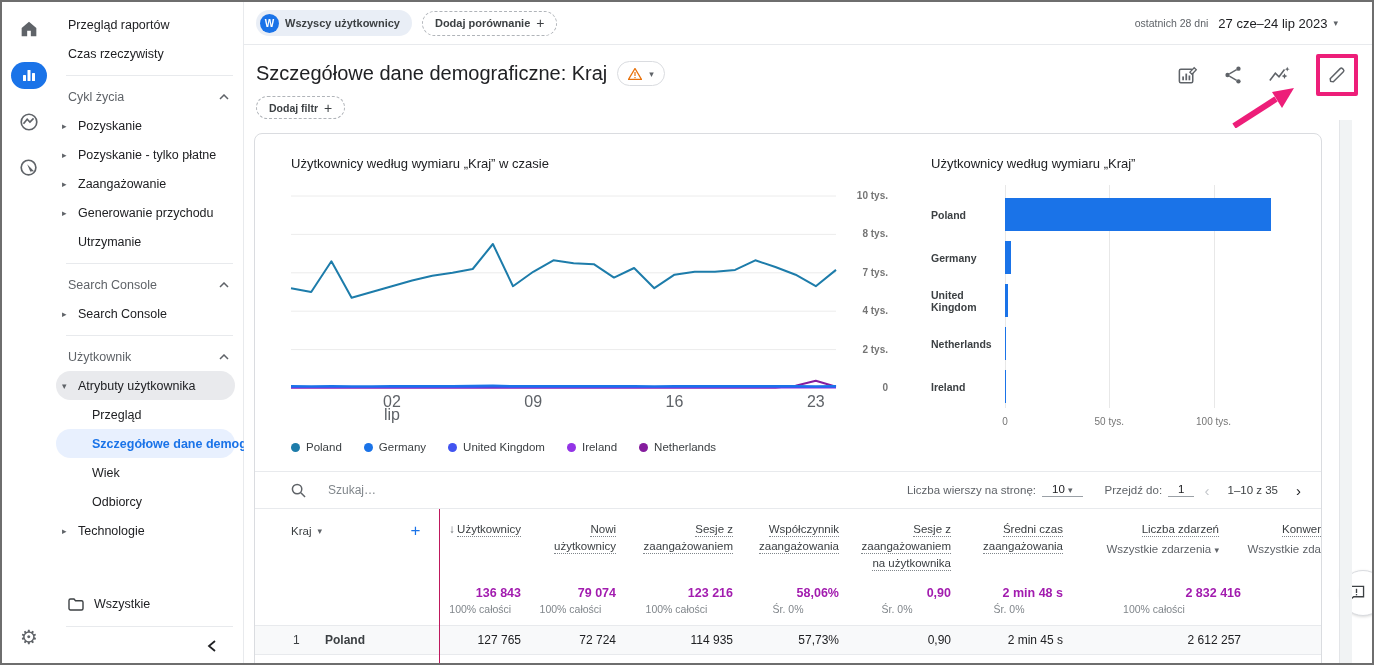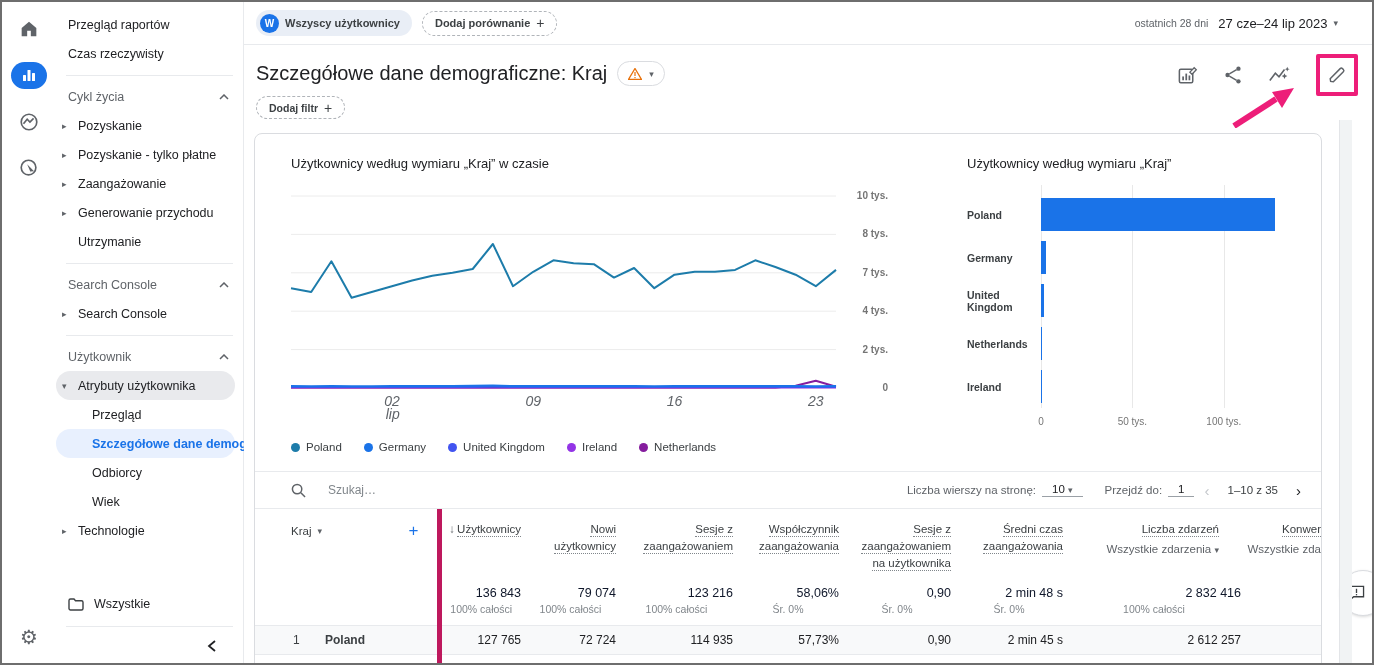--- a/index.html
+++ b/index.html
@@ -63,30 +63,30 @@
 
   .toolbar { position:absolute; top:52px; right:14px; display:flex; align-items:center; gap:24px; }
   .tool-icon { width:22px; height:22px; color:#5f6368; cursor:pointer; display:flex; align-items:center; justify-content:center; }
   .hl-box { border:4px solid #ED1E79; border-radius:2px; padding:6px; margin-left:2px;
             display:flex; align-items:center; justify-content:center; }
   .anno-arrow { position:absolute; top:84px; right:78px; width:64px; height:42px; pointer-events:none; }
 
   
   .card { margin:14px 50px 0 10px; border:1px solid #dadce0; border-radius:8px; background:#fff;
           height:620px; overflow:hidden; position:relative; }
-  .charts { display:flex; padding:22px 0 0 36px;gap:36px; }
+  .charts { display:flex; padding:22px 0 0 36px; }
   .chart-title { font-size:13px; color:#202124; }
 
   .line-panel { width:640px; flex:0 0 640px; }
   .plot-wrap { position:relative; margin-top:24px; width:545px; height:194px;font-weight:bold; }
   .plot-wrap svg { position:absolute; inset:0; overflow:visible; }
   .ylabels { position:absolute; left:553px; top:0; width:44px; height:194px; }
   .ytick { position:absolute; right:0; font-size:10px; color:#757575; white-space:nowrap; }
   .xlabels { position:relative; width:545px; height:30px; margin-top:6px; }
-  .xtick { position:absolute; transform:translateX(-50%); font-size:14px; color:#5f6368; text-align:right; line-height:13px;font-style:italic; }
+  .xtick { position:absolute; transform:translateX(-50%); font-size:16px; color:#5f6368; text-align:center; line-height:13px; }
   .legend { display:flex; gap:22px; margin-top:16px; font-size:11.5px; color:#3c4043; }
   .lg-item { display:flex; align-items:center; gap:6px; }
   .lg-dot { width:9px; height:9px; border-radius:50%; display:inline-block; }
 
   .bar-panel { flex:1; padding-right:24px; }
   .bar-chart { display:flex; margin-top:22px; }
   .bar-cats { width:74px; flex:0 0 74px; }
   .bar-cat { height:43px; display:flex; align-items:center; font-size:10.5px; font-weight:bold;
              color:#3c4043; line-height:12px; }
   .bar-area { flex:1; position:relative; }
@@ -114,29 +114,29 @@
   .table-wrap { overflow:hidden; border-top:1px solid #e8eaed; }
   table { border-collapse:collapse; table-layout:fixed; width:1070px; }
   col.c1{width:184px;} col.c2{width:86px;} col.c3{width:95px;} col.c4{width:117px;}
   col.c5{width:106px;} col.c6{width:112px;} col.c7{width:112px;} col.c8{width:178px;} col.c9{width:80px;}
   th { font-weight:normal; font-size:11.5px; color:#3c4043; text-align:right; vertical-align:top;
        padding:12px 4px 10px 0; }
   th .hl { line-height:17px; }
   .dot-u { border-bottom:1px dotted #80868b; padding-bottom:1px; }
   .th-sub { color:#5f6368; margin-top:3px; }
   .th-dim { text-align:left; padding-left:36px; }
-  .dim-cell { border-right:5px solid #be185d; }
+  .dim-cell { border-right:1px solid #be185d; }
   .dim-head { display:flex; align-items:center; }
   .dim-head .caret { margin-left:6px; }
   .add-col { margin-left:auto; margin-right:14px; color:#1a73e8; font-size:17px; cursor:pointer; font-weight:normal; }
   .sort-arrow { color:#5f6368; margin-right:2px; }
   td { font-size:12px; color:#202124; padding:0 4px 0 0; }
   td.num { text-align:right; }
   .totals td { padding-top:4px; padding-bottom:10px; }
-  .tval { font-size:12.5px; font-weight:normal; color:#0f172a; }
+  .tval { font-size:12.5px; font-weight:bold; color:#a21caf; }
   .tsub { font-size:10.5px; color:#80868b; margin-top:3px;text-align:center; }
   tbody.rows tr { height:29px; border-top:1px solid #e8eaed; }
   tbody.rows tr:nth-child(odd) { background:#f8f9fa; }
   .idx { display:inline-block; width:34px; text-align:left; padding-left:2px; color:#3c4043; }
   .country { font-weight:bold; color:#3c4043; font-size:12px; }
   td.dim-cell { padding-left:36px; }
 
   
   .scroll-track { position:absolute; top:118px; bottom:0; right:20px; width:13px;
                   background:#f1f3f4; border-left:1px solid #e3e5e8; }
@@ -224,22 +224,22 @@
       <svg class="chev-up" width="10" height="6" viewBox="0 0 10 6" fill="none" stroke="#5f6368" stroke-width="1.5">
           <polyline points="1,5 5,1 9,5"></polyline>
         </svg>
     </div>
     <div class="nav-item nav-exp pill-grey">
         <span class="tri">▾</span>
         <span>Atrybuty użytkownika</span>
       </div>
     <div class="nav-item nav-sub">Przegląd</div>
     <div class="nav-item nav-sub pill-blue">Szczegółowe dane demog…</div>
+    <div class="nav-item nav-sub">Wiek</div>
     <div class="nav-item nav-sub">Odbiorcy</div>
-    <div class="nav-item nav-sub">Wiek</div>
     <div class="nav-item nav-exp">
         <span class="tri">▸</span>
         <span>Technologie</span>
       </div>
 
     <div class="nav-library">
       <svg width="16" height="13" viewBox="0 0 16 13" fill="none" stroke="#3c4043" stroke-width="1.4">
         <path d="M1 2.5 A1.5 1.5 0 0 1 2.5 1 H6 L7.5 2.8 H13.5 A1.5 1.5 0 0 1 15 4.3 V10.5 A1.5 1.5 0 0 1 13.5 12 H2.5 A1.5 1.5 0 0 1 1 10.5 Z"></path>
       </svg>
       <span>Wszystkie</span>

